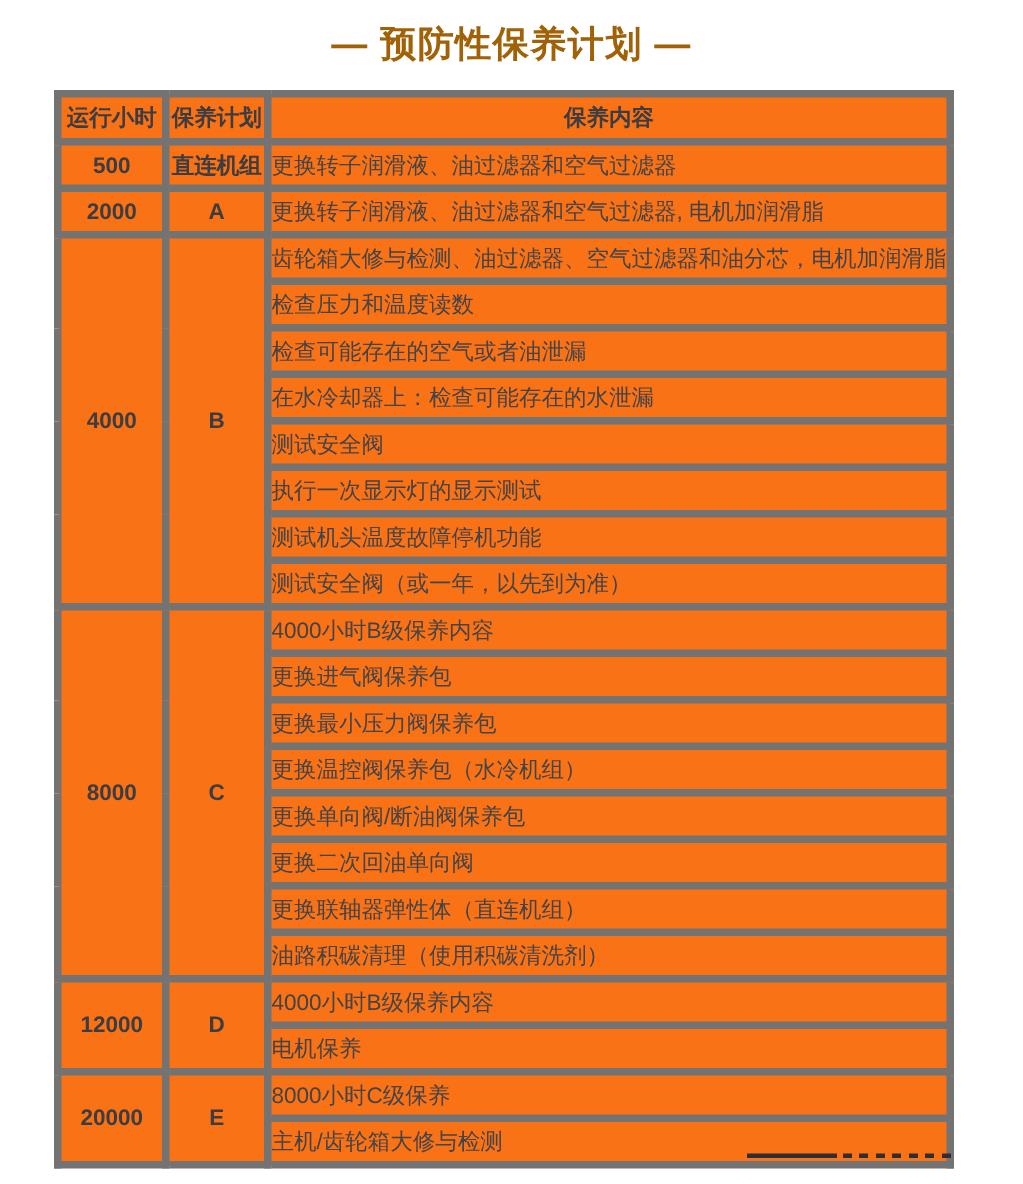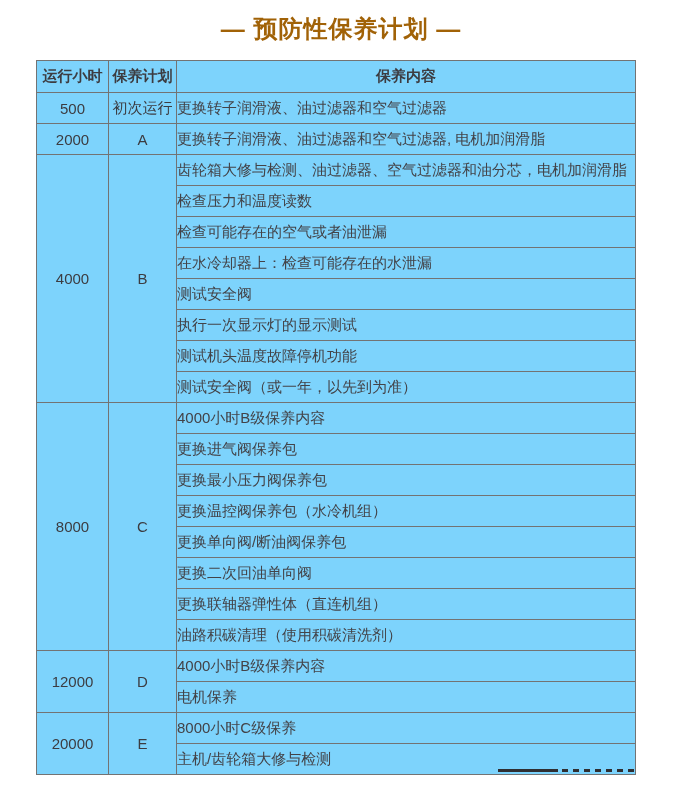--- a/index.html
+++ b/index.html
@@ -22,35 +22,35 @@
   table.maint {
     position: absolute;
     left: 36px; top: 60px;
     width: 600px;
     border-collapse: collapse;
     table-layout: fixed;
   }
   table.maint col.c-hours { width: 72px; }
   table.maint col.c-plan  { width: 68px; }
   table.maint th, table.maint td {
-    border: 1px solid #737373;
+    border: 5px solid #737373;
     font-size: 15px;
     height: 31px;
     vertical-align: middle;
-    background: #7dd3fc;
+    background: #f97316;
   }
   table.maint th {
     font-weight: bold;
     text-align: center;
     height: 32px;
     color: #3c3c41;
   }
   td.hours, td.plan {
     text-align: center;
-    font-weight: normal;
+    font-weight: bold;
     color: #3c3c41;
   }
   td.content {
     text-align: left;
     padding-left: 0;
     font-weight: normal;
     color: #434348;
   }
   .clipped-watermark {
     position: absolute;
@@ -85,21 +85,21 @@
     <tr>
       <th>运行小时</th>
       <th>保养计划</th>
       <th>保养内容</th>
     </tr>
   </thead>
   <tbody>
 
     <tr>
       <td class="hours">500</td>
-      <td class="plan">初次运行</td>
+      <td class="plan">直连机组</td>
       <td class="content">更换转子润滑液、油过滤器和空气过滤器</td>
     </tr>
 
     <tr>
       <td class="hours">2000</td>
       <td class="plan">A</td>
       <td class="content">更换转子润滑液、油过滤器和空气过滤器, 电机加润滑脂</td>
     </tr>
 
     <tr>

